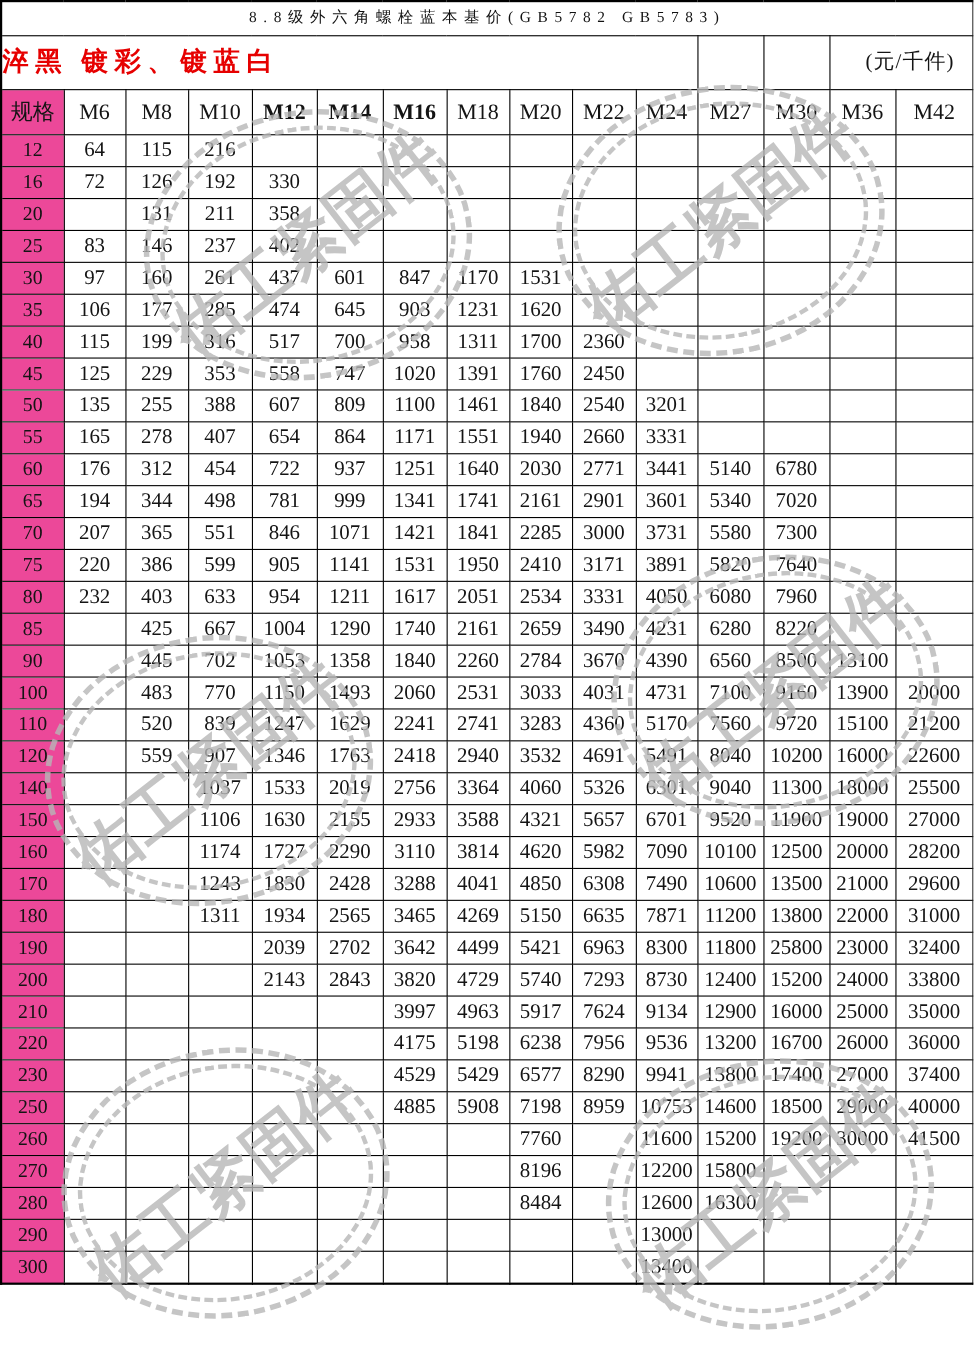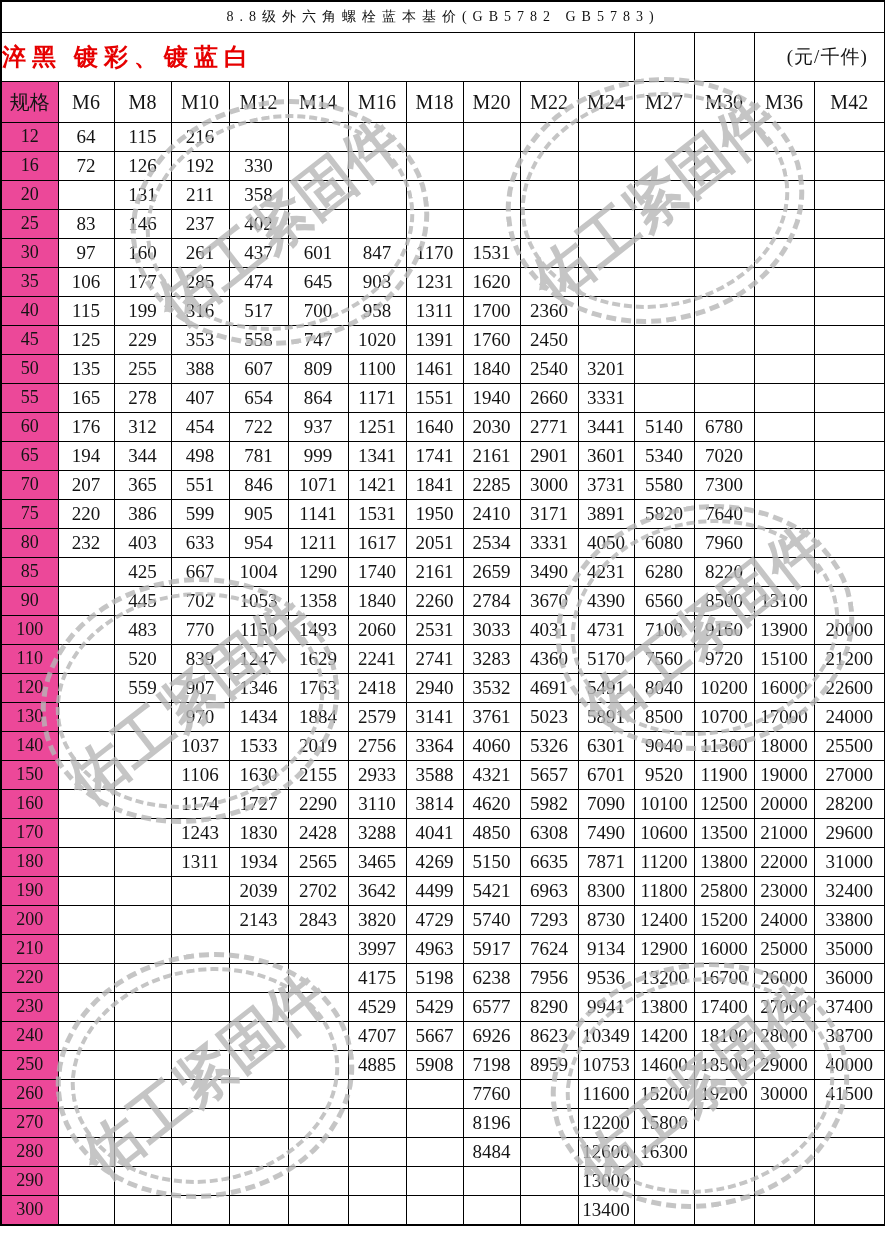--- a/index.html
+++ b/index.html
@@ -48,21 +48,21 @@
     letter-spacing:1px;
     padding-left:16px;
   }
   tr.header-row th{
     height:40px;
     font-size:20px;
   }
   th.spec-h, td.spec{
     background:#ec4899;
   }
-  th.bold-col{font-weight:normal;margin-left:38px;}
+  th.bold-col{font-weight:bold;margin-left:38px;}
   td.spec{font-size:18px;}
 
   
   .stamp{
     position:absolute;
     width:300px;height:245px;
     pointer-events:none;
     opacity:.8;
     z-index:5;
   }
@@ -475,37 +475,20 @@
           <td>2940</td>
           <td>3532</td>
           <td>4691</td>
           <td>5491</td>
           <td>8040</td>
           <td>10200</td>
           <td>16000</td>
           <td>22600</td>
         </tr>
         <tr>
-          <td class="spec">130</td>
-          <td></td>
-          <td></td>
-          <td>970</td>
-          <td>1434</td>
-          <td>1884</td>
-          <td>2579</td>
-          <td>3141</td>
-          <td>3761</td>
-          <td>5023</td>
-          <td>5891</td>
-          <td>8500</td>
-          <td>10700</td>
-          <td>17000</td>
-          <td>24000</td>
-        </tr>
-        <tr>
           <td class="spec">140</td>
           <td></td>
           <td></td>
           <td>1037</td>
           <td>1533</td>
           <td>2019</td>
           <td>2756</td>
           <td>3364</td>
           <td>4060</td>
           <td>5326</td>
@@ -660,37 +643,20 @@
           <td></td>
           <td>4529</td>
           <td>5429</td>
           <td>6577</td>
           <td>8290</td>
           <td>9941</td>
           <td>13800</td>
           <td>17400</td>
           <td>27000</td>
           <td>37400</td>
-        </tr>
-        <tr>
-          <td class="spec">240</td>
-          <td></td>
-          <td></td>
-          <td></td>
-          <td></td>
-          <td></td>
-          <td>4707</td>
-          <td>5667</td>
-          <td>6926</td>
-          <td>8623</td>
-          <td>10349</td>
-          <td>14200</td>
-          <td>18100</td>
-          <td>28000</td>
-          <td>38700</td>
         </tr>
         <tr>
           <td class="spec">250</td>
           <td></td>
           <td></td>
           <td></td>
           <td></td>
           <td></td>
           <td>4885</td>
           <td>5908</td>

